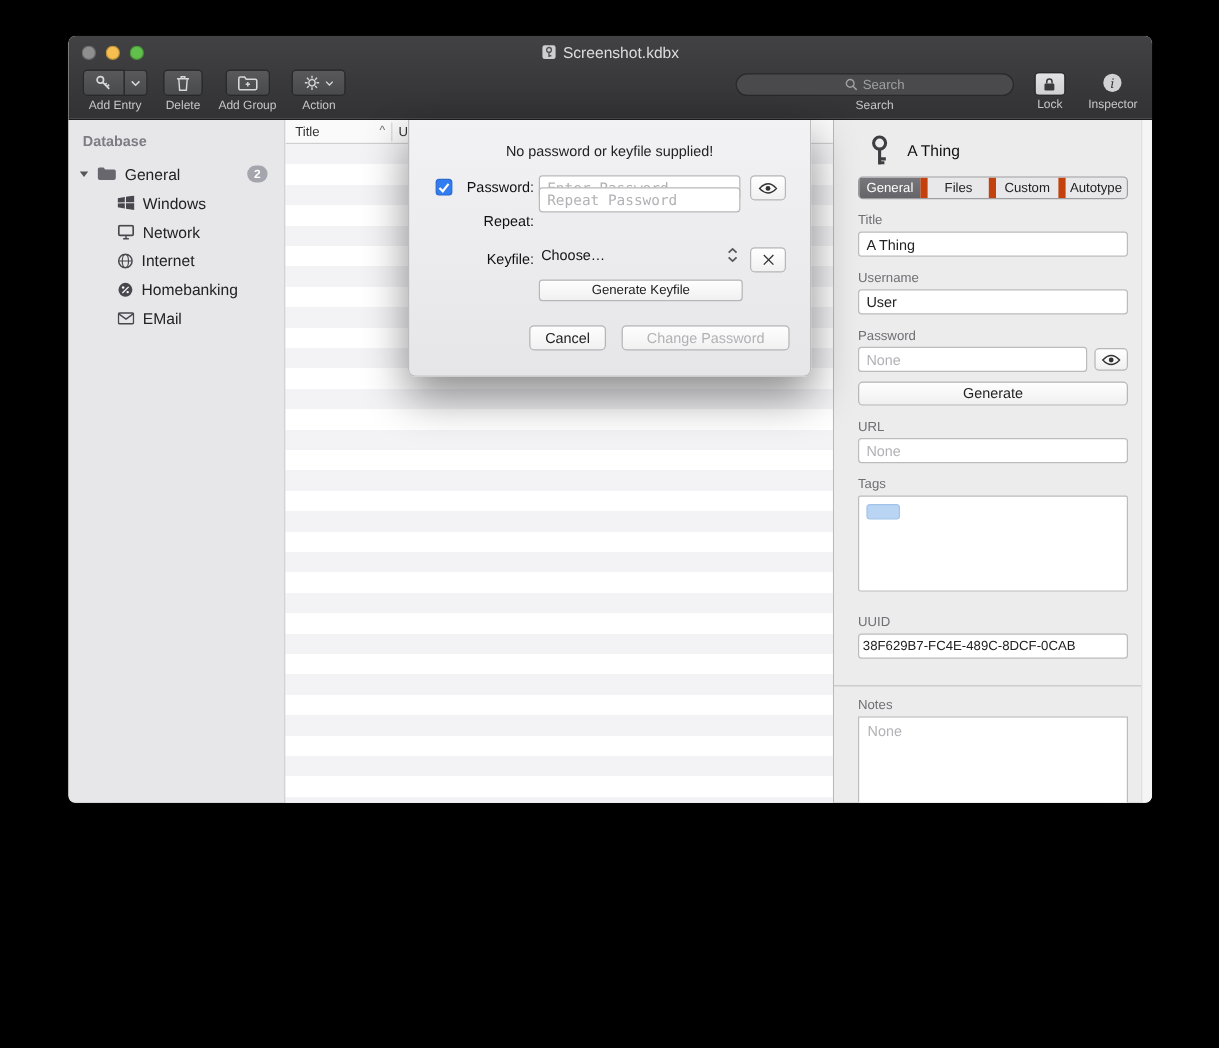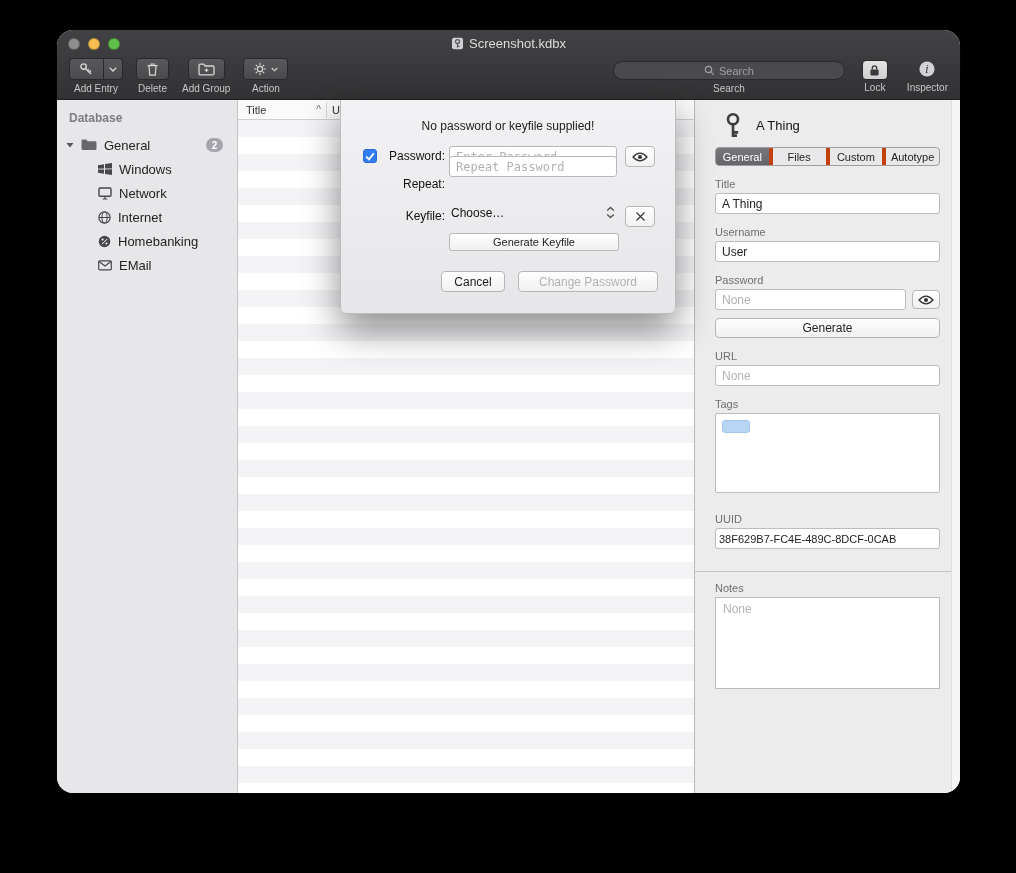--- a/index.html
+++ b/index.html
@@ -3,21 +3,21 @@
 <meta charset="utf-8">
 <style>
 *{box-sizing:border-box;margin:0;padding:0}
 html,body{width:1016px;height:873px}
 body{background:#000;font-family:"Liberation Sans",sans-serif;position:relative;overflow:hidden}
 button{font-family:inherit;cursor:default}
 input{font-family:inherit;outline:none}
 ::placeholder{color:#b2b2b6;opacity:1}
 
 
-.window{position:absolute;left:57px;top:30px;width:903px;height:763px;border-radius:16px;background:#ececec;box-shadow:0 24px 60px rgba(0,0,0,.6),0 0 1px rgba(255,255,255,.2);overflow:hidden}
+.window{position:absolute;left:57px;top:30px;width:903px;height:639px;border-radius:6px;background:#ececec;box-shadow:0 24px 60px rgba(0,0,0,.6),0 0 1px rgba(255,255,255,.2);overflow:hidden}
 
 
 .chrome{height:70px;background:linear-gradient(#424244,#323234);border-bottom:1px solid #1d1d1f;position:relative}
 .titlebar{height:27px;position:relative;display:flex;align-items:center;justify-content:center}
 .lights{position:absolute;left:11px;top:8px;display:flex;gap:8px}
 .light{width:12px;height:12px;border-radius:50%;border:1px solid rgba(0,0,0,.25)}
 .light.close{background:#8f8f90}
 .light.min{background:#f6be4f}
 .light.zoom{background:#61c04c}
 .wtitle{color:#dcdcdd;font-size:13px;display:flex;align-items:center;gap:5px}
@@ -50,21 +50,21 @@
 .col-div{width:1px;height:16px;background:#d8d8da}
 .col-user{padding-left:5px}
 .rows{flex:1;background:repeating-linear-gradient(to bottom,#f3f3f6 0 17px,#fff 17px 34px)}
 
 
 .inspector{width:265px;background:#ececec;position:relative;overflow:hidden}
 .scroll-strip{position:absolute;top:0;right:0;width:9px;height:100%;background:#f5f5f6;border-left:1px solid #dedee0}
 .insp-head{display:flex;align-items:center;gap:12px;padding:12px 20px 8px 27px}
 .insp-title{font-size:13px;color:#111}
 .seg{display:flex;margin:0 20px;height:19px;border:1px solid #9e9ea2;border-radius:4px;overflow:hidden;background:#e8e8ea}
-.seg-item{flex:1;display:flex;align-items:center;justify-content:center;font-size:11px;color:#222;border-left:4px solid #c2410c;white-space:nowrap;padding:0 4px}
+.seg-item{flex:1;display:flex;align-items:center;justify-content:center;font-size:11px;color:#222;border-left:6px solid #c2410c;white-space:nowrap;padding:0 4px}
 .seg-item:first-child{border-left:none}
 .seg-item.selected{background:linear-gradient(#77777c,#646469);color:#fff}
 .fld-label{color:#6f6f74;font-size:11px;margin:12px 20px 3px}
 .fld{margin:0 20px;height:21px;background:#fff;border:1px solid #bcbcbe;border-radius:3px;font-size:12px;color:#222;padding:0 6px;width:225px;display:block}
 .row-inline{display:flex;margin:0 20px;gap:6px;align-items:center}
 .row-inline .fld{margin:0;width:191px}
 .sq-btn{width:28px;height:19px;background:linear-gradient(#fff,#f0f0f1);border:1px solid #b7b7b9;border-radius:4px;display:flex;align-items:center;justify-content:center;padding:0}
 .gen-btn{margin:8px 20px 0;width:225px;height:20px;background:linear-gradient(#fefefe,#f0f0f1);border:1px solid #b7b7b9;border-radius:4px;font-size:12px;color:#222}
 .expires{display:flex;align-items:center;gap:6px;margin:16px 20px 0;font-size:12px;color:#222}
 .expires .sq-btn{margin-left:auto}

